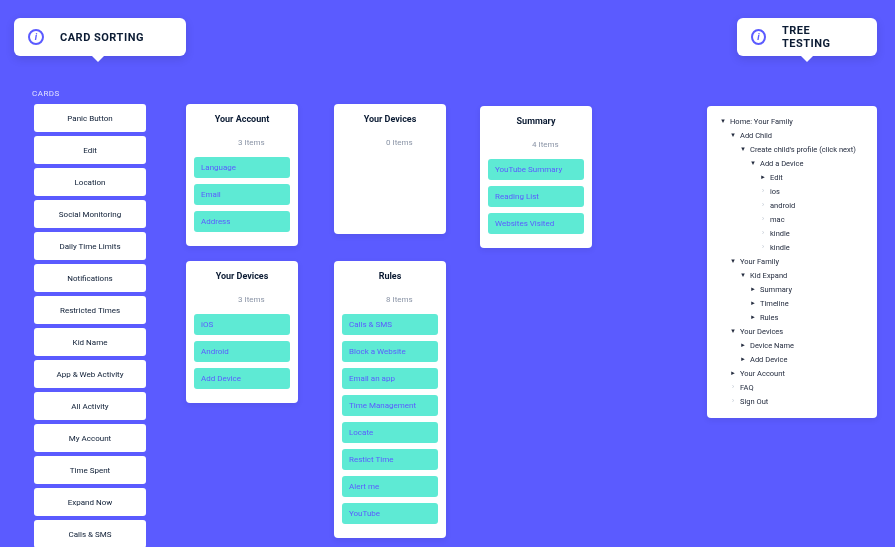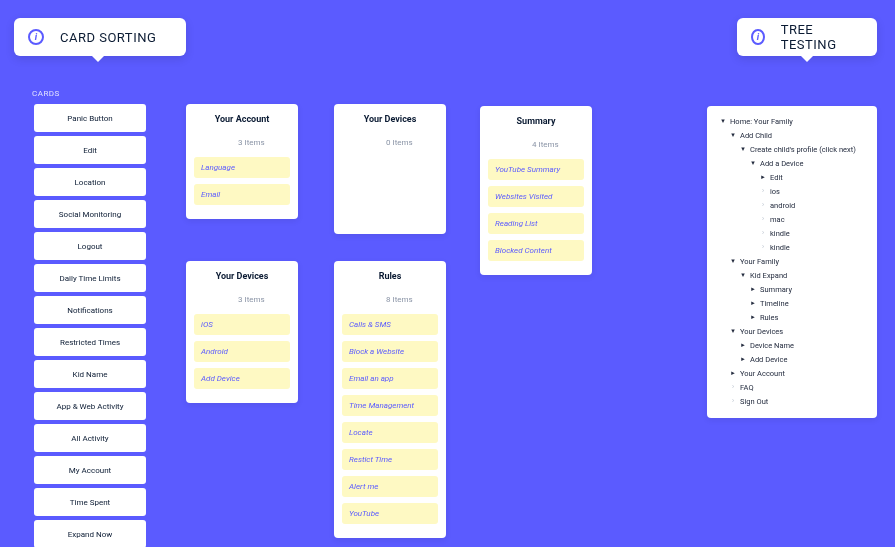--- a/index.html
+++ b/index.html
@@ -28,22 +28,22 @@
   .tab .info-icon {
     width: 16px; height: 16px;
     border: 2px solid #5b5bff;
     border-radius: 50%;
     color: #5b5bff;
     display: flex; align-items: center; justify-content: center;
     font-weight: 800; font-size: 9px; font-style: italic;
     margin-right: 16px;
   }
   .tab .title {
-    font-weight: 400;
-    font-size: 13px;
+    font-weight: 700;
+    font-size: 11px;
     letter-spacing: 0.5px;
     color: #0b1b33;
   }
   .tab::after {
     content: "";
     position: absolute;
     bottom: -6px;
     border-left: 6px solid transparent;
     border-right: 6px solid transparent;
     border-top: 6px solid #fff;
@@ -95,27 +95,26 @@
     color: #0b1b33;
     margin-bottom: 14px;
   }
   .sort-col .col-count {
     color: #8a94a6;
     font-size: 8px;
     margin-bottom: 10px;
     margin-left: 44px;
   }
   .sort-col .col-item {
-    background: #fef9c3;
+    background: #5eead4;
     border-radius: 3px;
     padding: 6px 7px;
     font-size: 8px;
     color: #5b5bff;
     margin-bottom: 6px;
-    font-style: italic;
   }
 
   .col-a { left: 186px; top: 104px; }
   .col-b { left: 186px; top: 261px; }
   .col-c { left: 334px; top: 104px; min-height: 130px; }
   .col-d { left: 334px; top: 261px; }
   .col-e { left: 480px; top: 106px; }
 
   
   .tree {
@@ -160,38 +159,38 @@
   <span class="title">TREE TESTING</span>
 </div>
 
 <div class="cards-label">CARDS</div>
 
 <div class="card-stack" id="card-stack">
     <div class="card">Panic Button</div>
     <div class="card">Edit</div>
     <div class="card">Location</div>
     <div class="card">Social Monitoring</div>
-    <div class="card">Logout</div>
     <div class="card">Daily Time Limits</div>
     <div class="card">Notifications</div>
     <div class="card">Restricted Times</div>
     <div class="card">Kid Name</div>
     <div class="card">App &amp; Web Activity</div>
     <div class="card">All Activity</div>
     <div class="card">My Account</div>
     <div class="card">Time Spent</div>
     <div class="card">Expand Now</div>
     <div class="card">Calls &amp; SMS</div>
   </div>
 
 <div class="sort-col col-a">
     <div class="col-title">Your Account</div>
     <div class="col-count">3 Items</div>
     <div class="col-item">Language</div>
     <div class="col-item">Email</div>
+    <div class="col-item">Address</div>
   </div>
 <div class="sort-col col-b">
     <div class="col-title">Your Devices</div>
     <div class="col-count">3 Items</div>
     <div class="col-item">iOS</div>
     <div class="col-item">Android</div>
     <div class="col-item">Add Device</div>
   </div>
 <div class="sort-col col-c">
     <div class="col-title">Your Devices</div>
@@ -206,23 +205,22 @@
     <div class="col-item">Time Management</div>
     <div class="col-item">Locate</div>
     <div class="col-item">Restict Time</div>
     <div class="col-item">Alert me</div>
     <div class="col-item">YouTube</div>
   </div>
 <div class="sort-col col-e">
     <div class="col-title">Summary</div>
     <div class="col-count">4 Items</div>
     <div class="col-item">YouTube Summary</div>
+    <div class="col-item">Reading List</div>
     <div class="col-item">Websites Visited</div>
-    <div class="col-item">Reading List</div>
-    <div class="col-item">Blocked Content</div>
   </div>
 
 <div class="tree" id="tree">
     <div class="tree-row">
       <span class="indent" style="width: 6px;"></span>
       <span class="arrow">▾</span>
       <span>Home: Your Family</span>
     </div>
     <div class="tree-row">
       <span class="indent" style="width: 16px;"></span>

